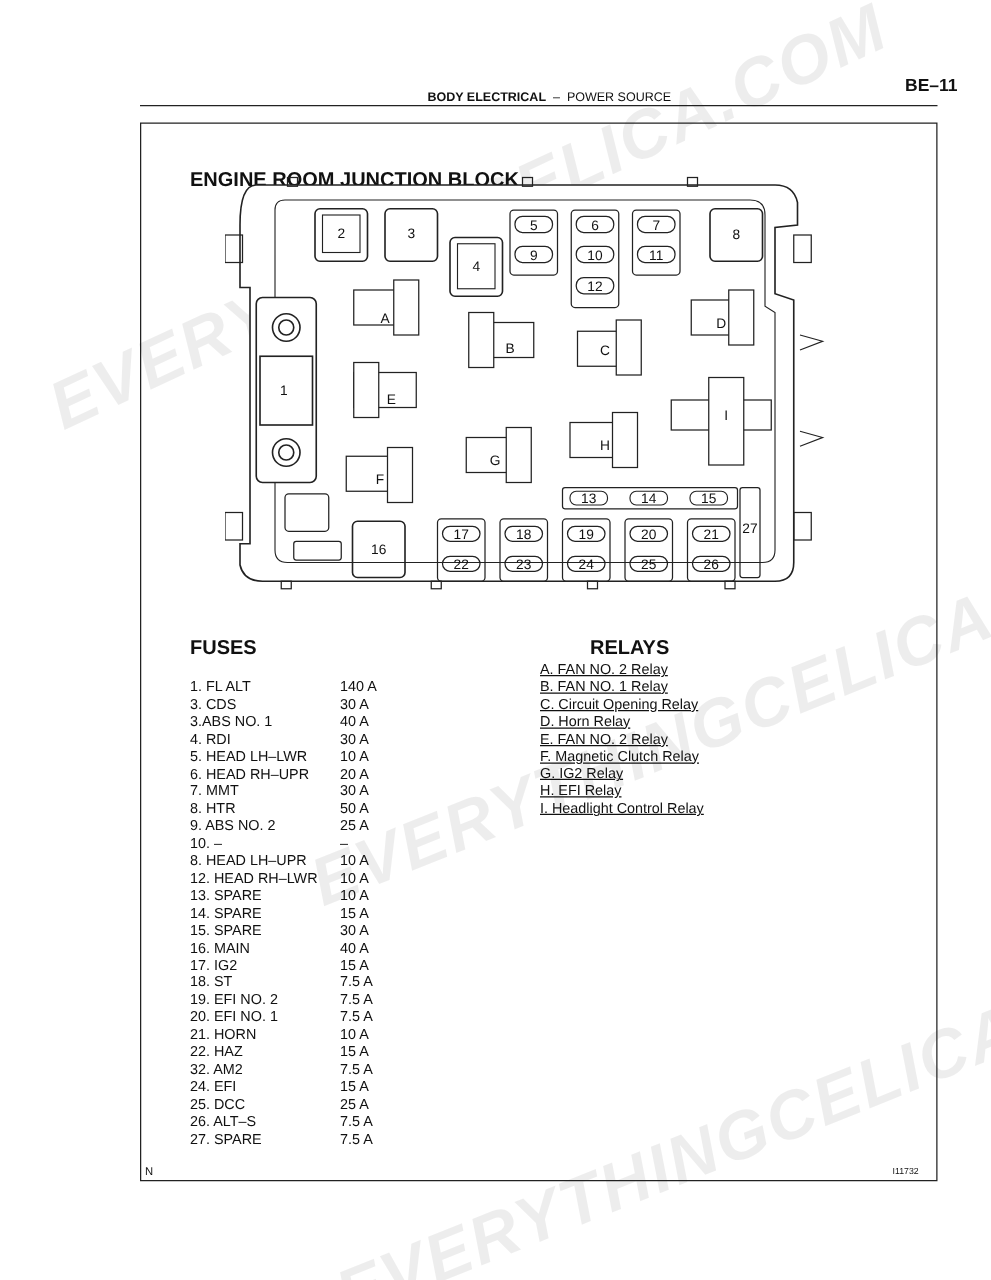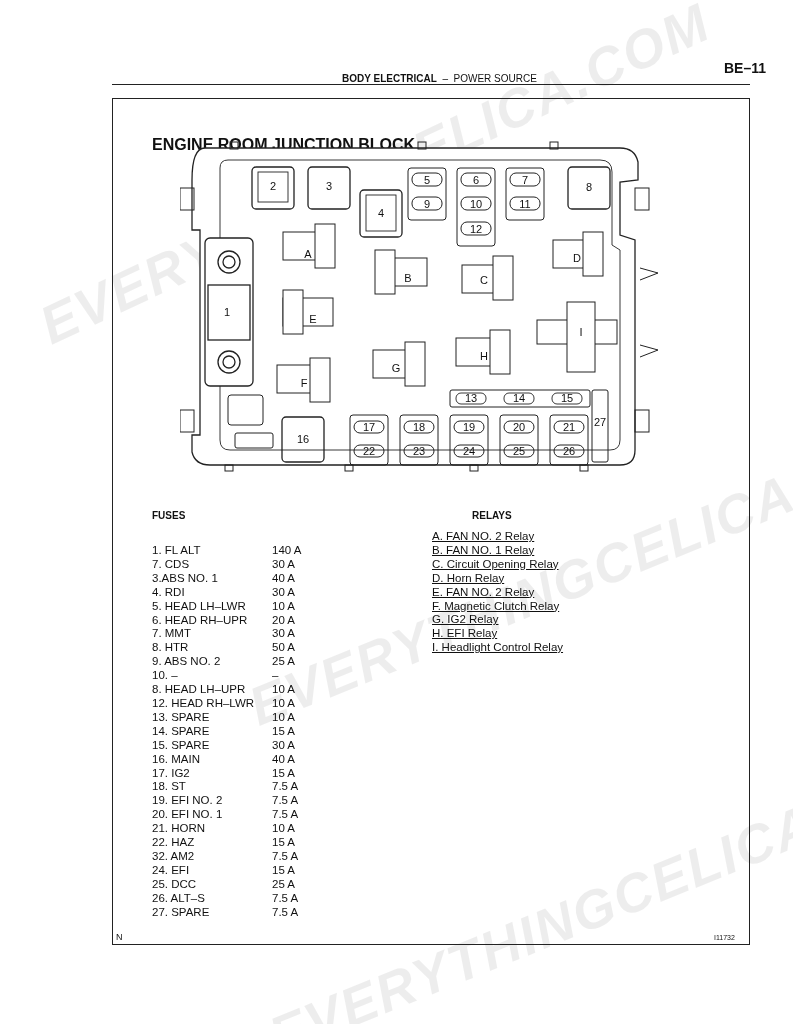--- a/index.html
+++ b/index.html
@@ -5,21 +5,21 @@
   html,body{margin:0;padding:0;background:#fff;}
   body{width:793px;height:1024px;position:relative;overflow:hidden;font-family:"Liberation Sans",sans-serif;color:#111;}
   .page-num{position:absolute;left:700px;top:60px;font-weight:bold;font-size:14px;margin-left:24px;}
   .header-line{position:absolute;left:112px;top:84px;width:638px;height:0;border-top:1.5px solid #222;}
   .section-title{position:absolute;left:318px;top:73px;font-size:10px;margin-left:24px;}
   .section-title b{font-weight:bold;}
   .frame{position:absolute;left:112px;top:98px;width:638px;height:847px;border:1.5px solid #222;box-sizing:border-box;}
   .block-title{position:absolute;left:152px;top:136px;font-size:16px;font-weight:bold;text-align:center;}
   svg.diagram{position:absolute;left:180px;top:140px;}
   svg text{font-family:"Liberation Sans",sans-serif;fill:#111;}
-  .list-title{position:absolute;font-weight:bold;font-size:10px;}
+  .list-title{position:absolute;font-weight:bold;font-size:16px;}
   .fuses{position:absolute;left:152px;top:544px;font-size:11.5px;line-height:13.9px;}
   .fuse-row{display:flex;}
   .fuse-name{width:120px;white-space:nowrap;}
   .fuse-amp{width:40px;white-space:nowrap;}
   .relays{position:absolute;left:432px;top:530px;font-size:11.5px;line-height:13.9px;text-decoration:underline;}
   .footer-left{position:absolute;left:116px;top:932px;font-size:9px;}
   .footer-right{position:absolute;left:714px;top:934px;font-size:7px;}
   .watermark{position:absolute;font-weight:bold;font-style:italic;color:rgba(0,0,0,0.07);font-size:54px;letter-spacing:2px;white-space:nowrap;transform-origin:left top;}
 </style>
 </head>
@@ -178,21 +178,21 @@
   </g>
 </svg>
 
 <div class="list-title" style="left:152px;top:510px;">FUSES</div>
 <div class="fuses" id="fuse-list">
     <div class="fuse-row">
       <span class="fuse-name">1. FL ALT</span>
       <span class="fuse-amp">140 A</span>
     </div>
     <div class="fuse-row">
-      <span class="fuse-name">7. CDS</span>
+      <span class="fuse-name">3. CDS</span>
       <span class="fuse-amp">30 A</span>
     </div>
     <div class="fuse-row">
       <span class="fuse-name">3.ABS NO. 1</span>
       <span class="fuse-amp">40 A</span>
     </div>
     <div class="fuse-row">
       <span class="fuse-name">4. RDI</span>
       <span class="fuse-amp">30 A</span>
     </div>

